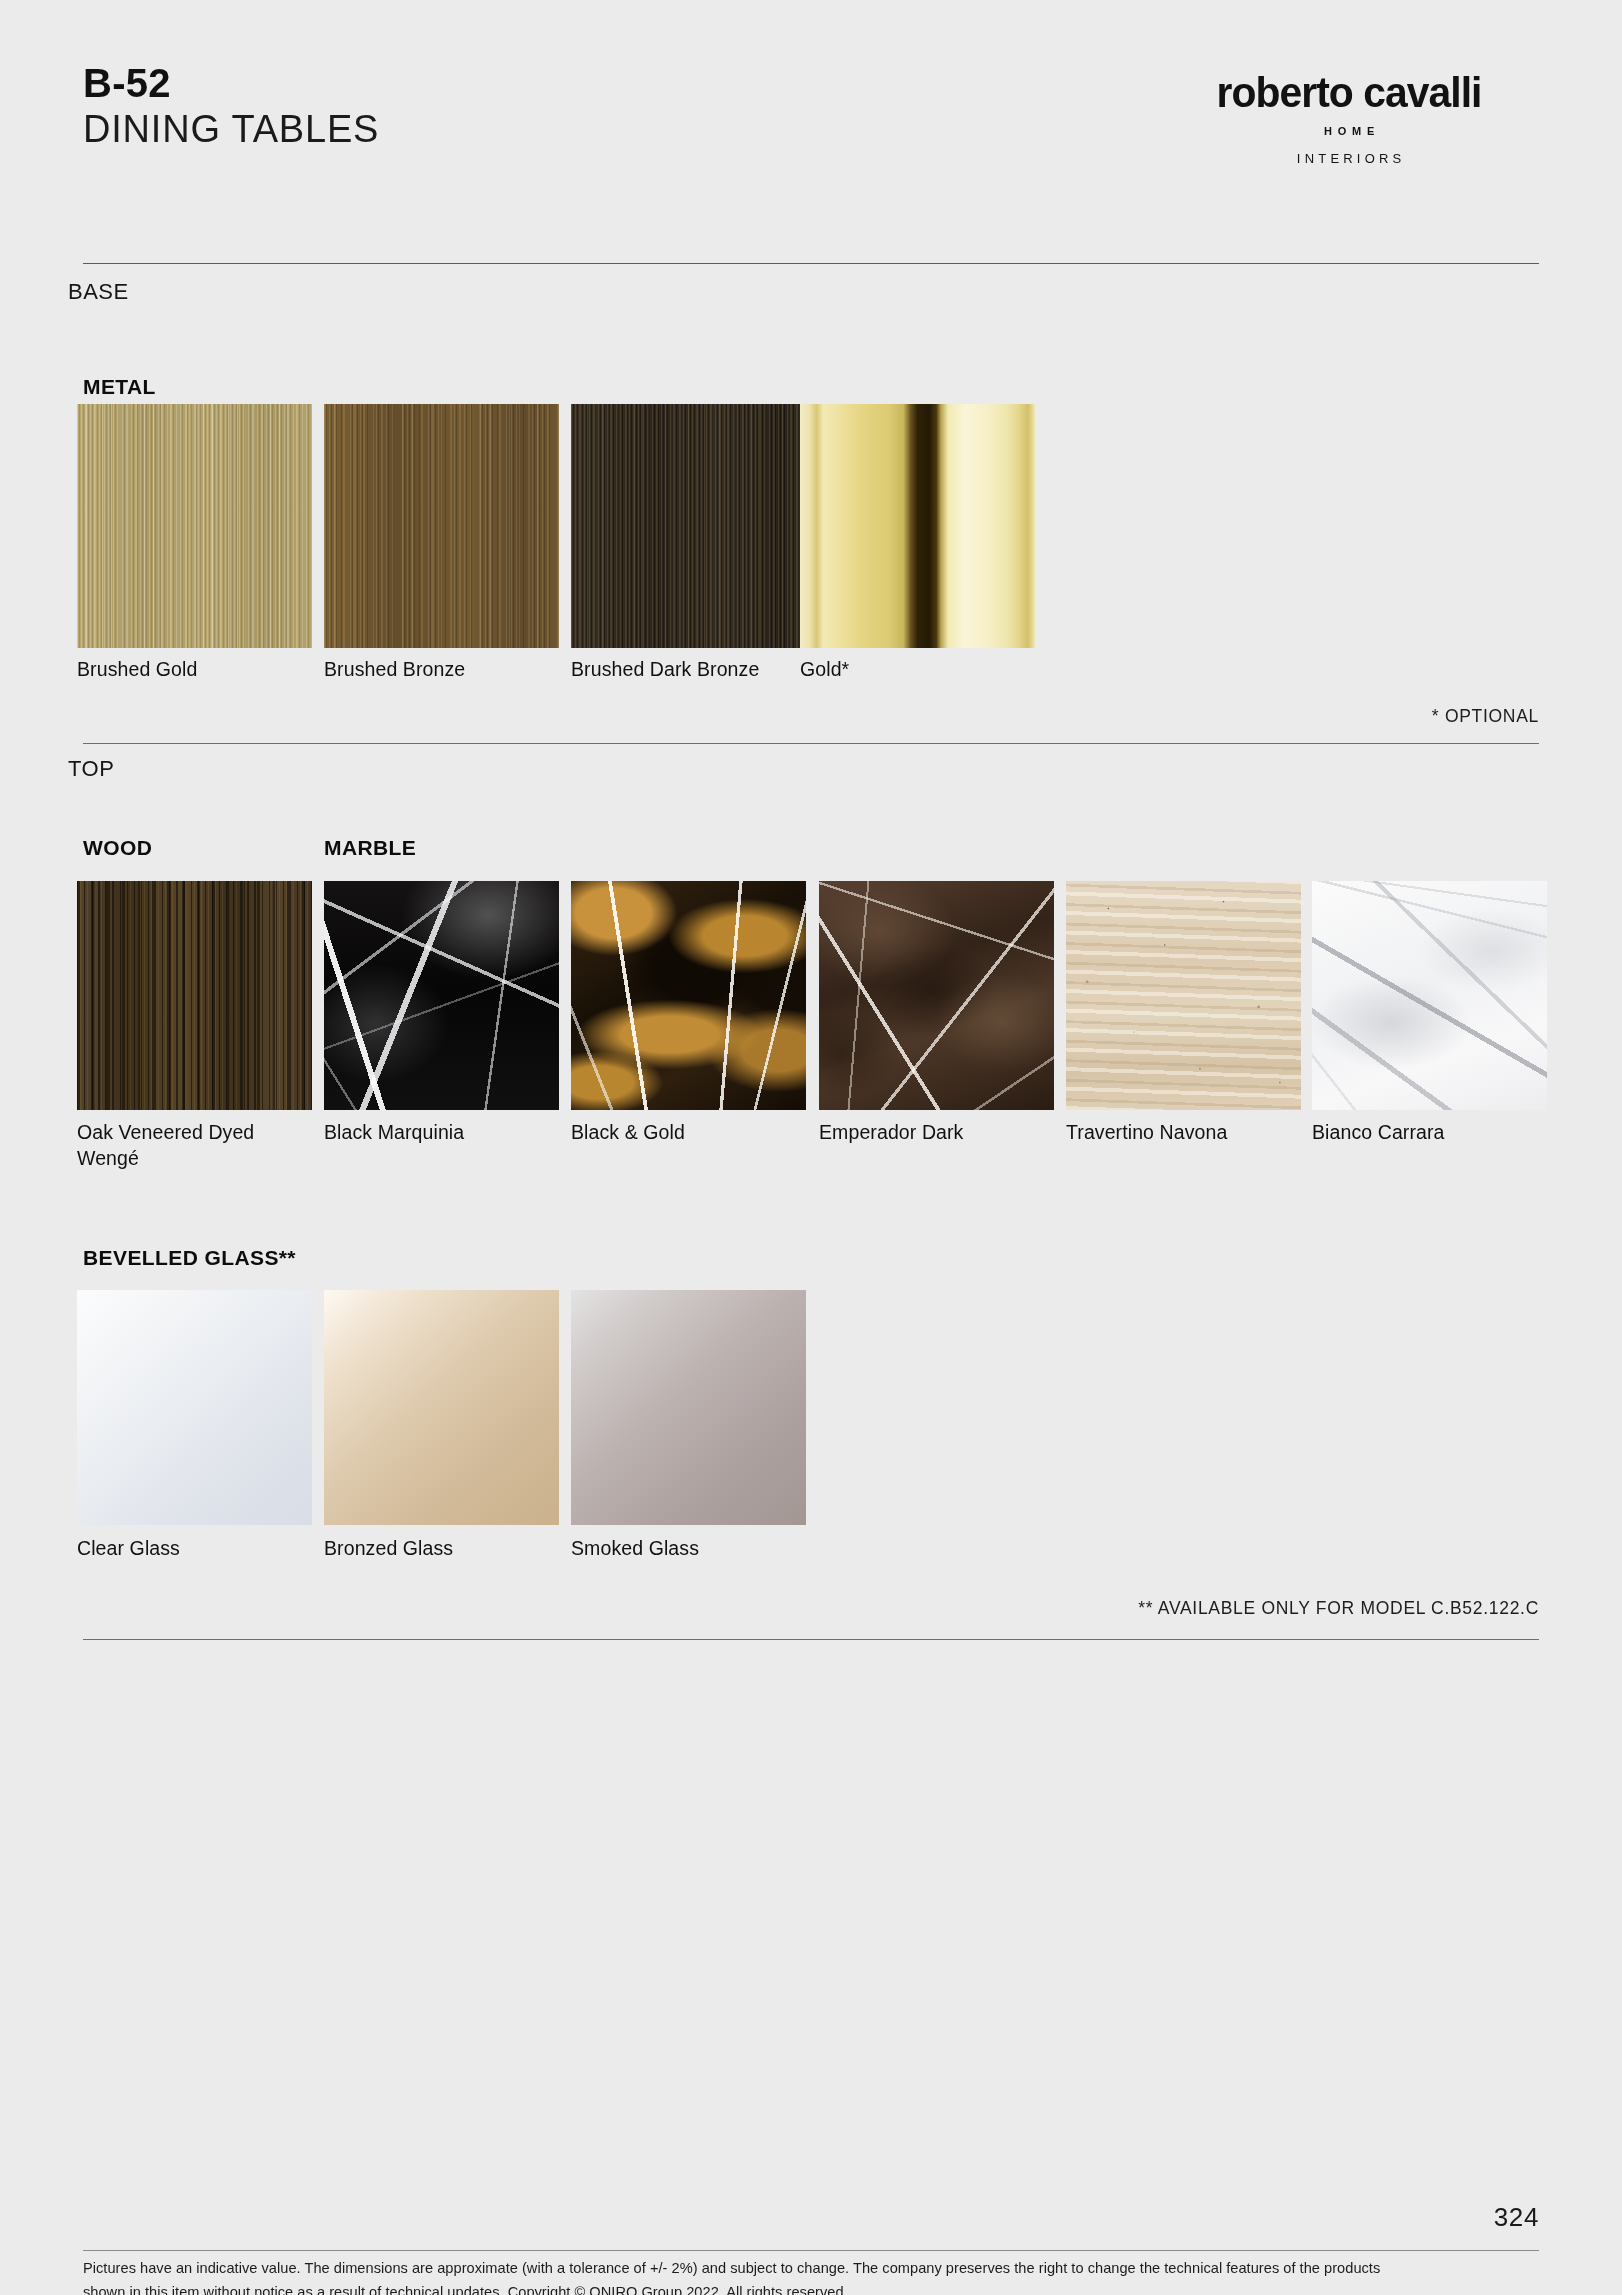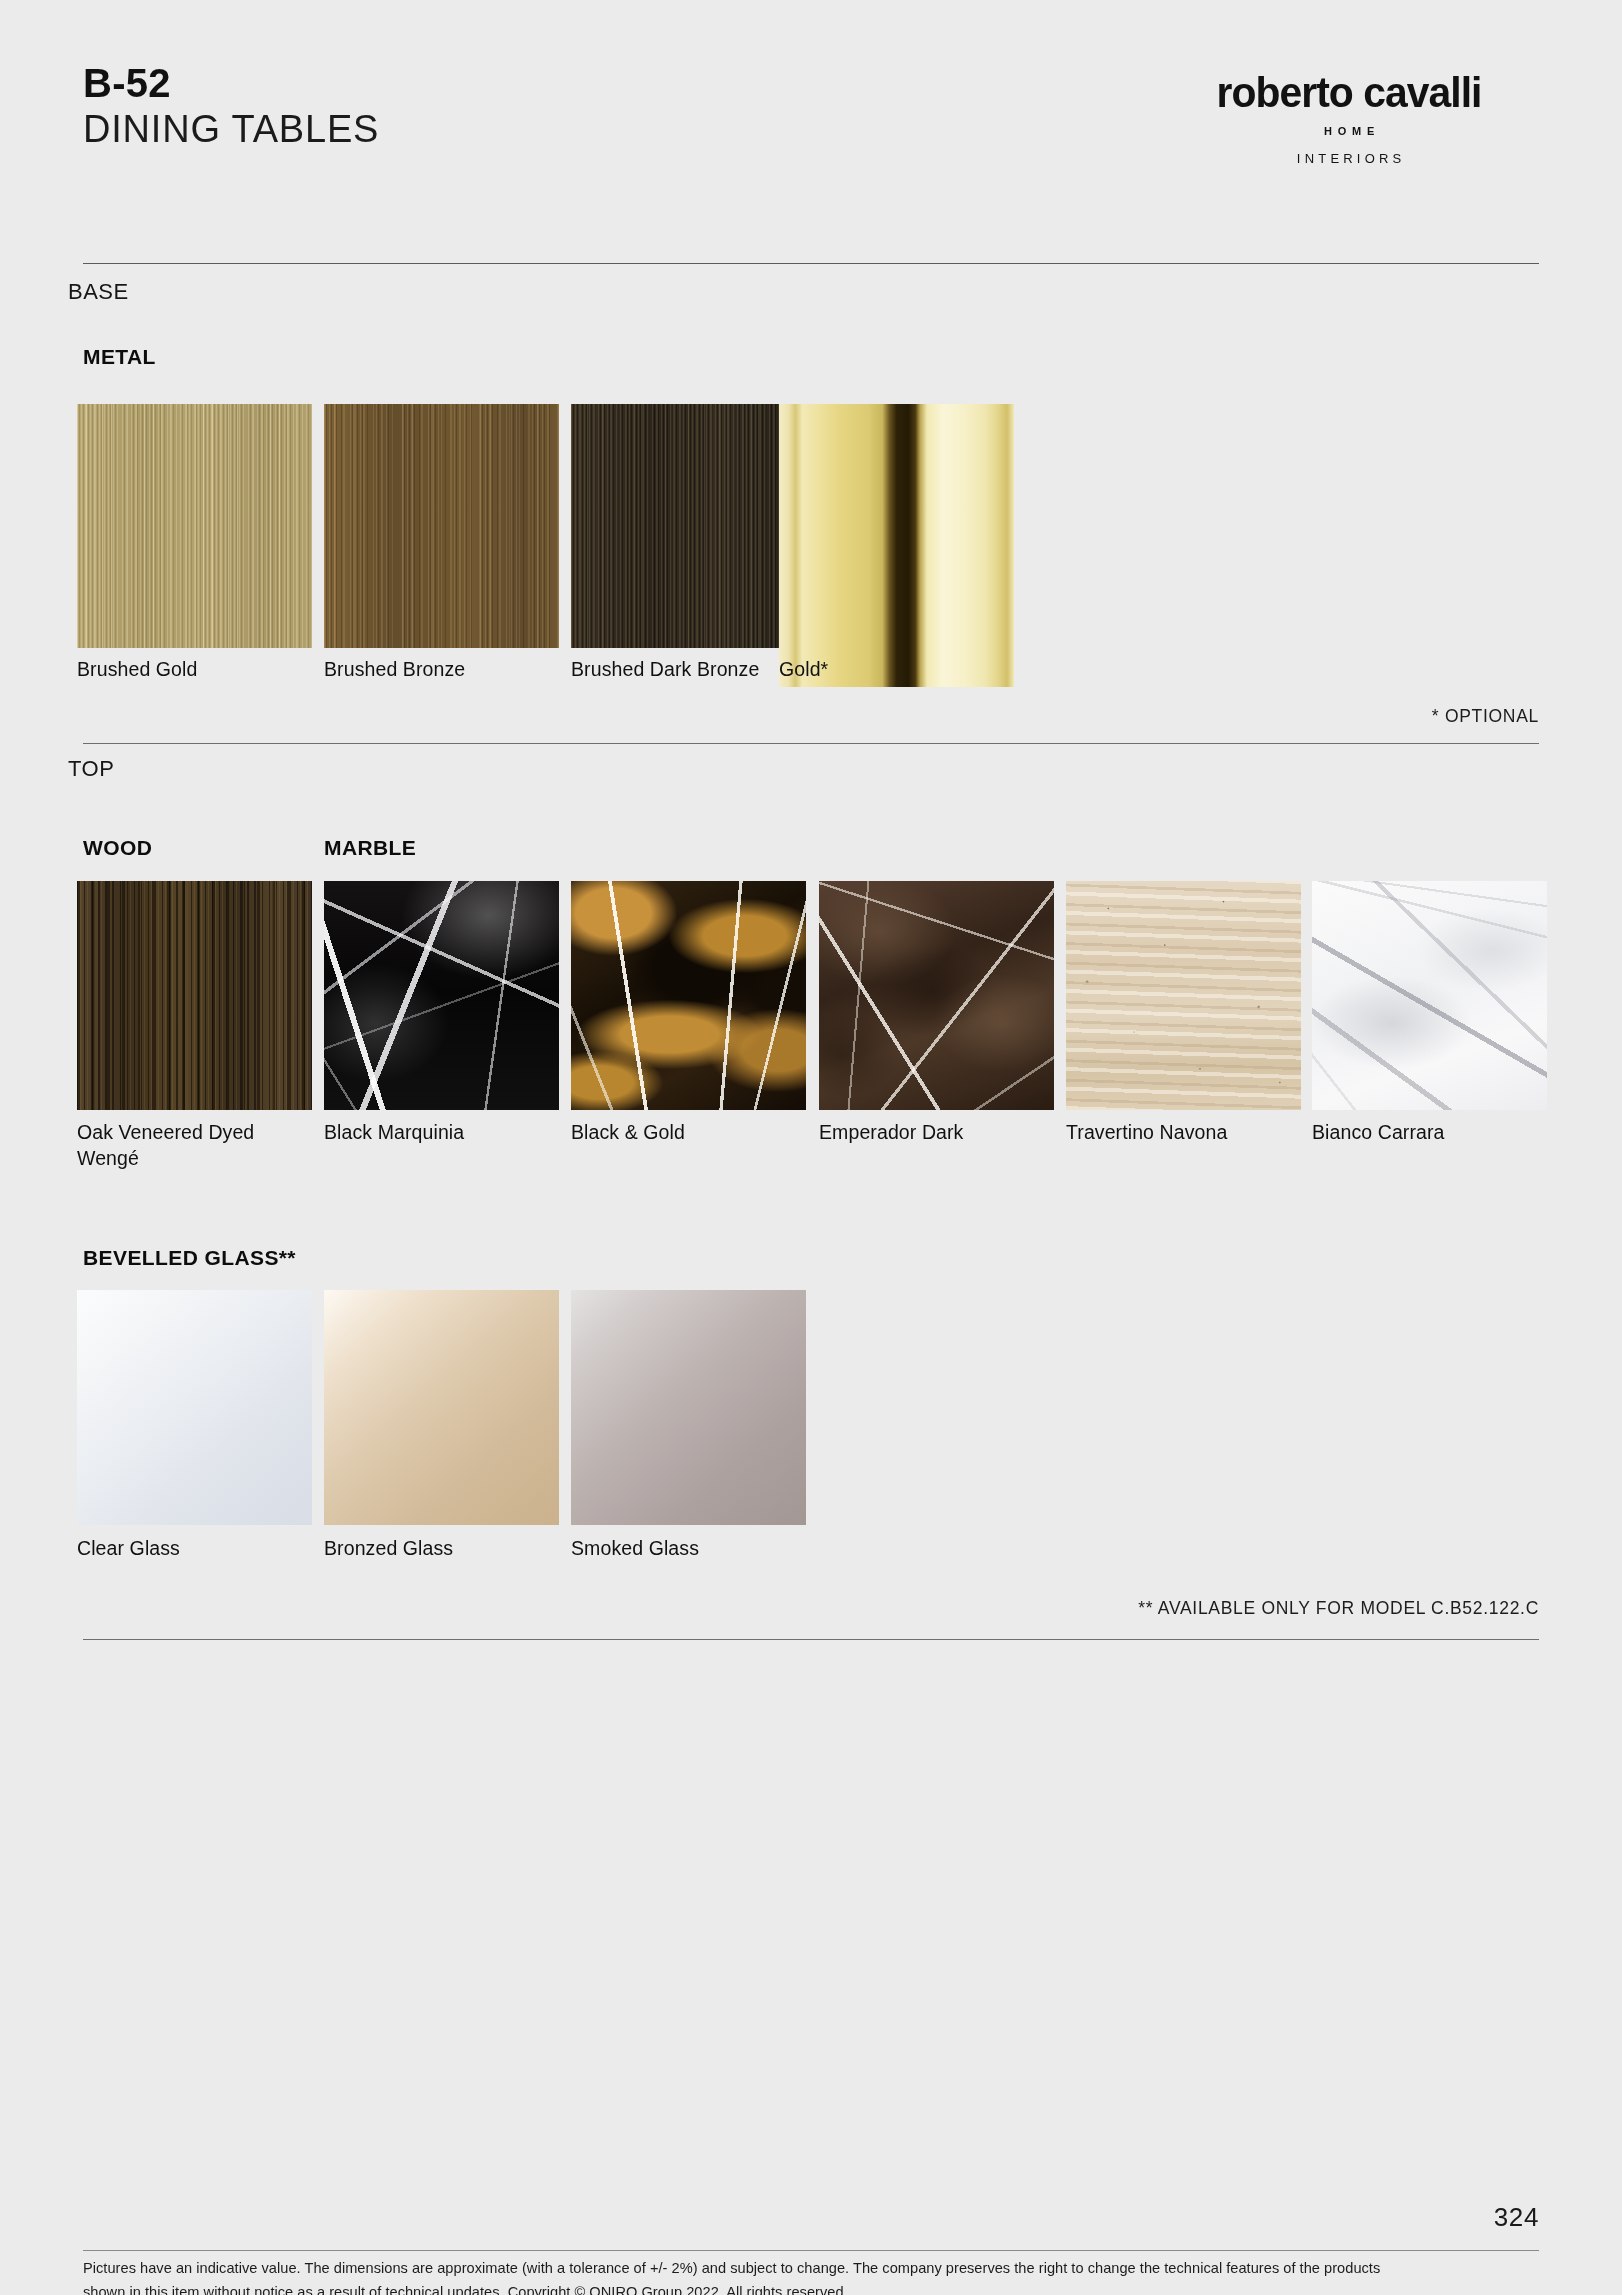--- a/index.html
+++ b/index.html
@@ -360,36 +360,36 @@
     <div class="logo-block">
       <div class="logo-word">roberto cavalli</div>
       <div class="logo-home">HOME</div>
       <div class="logo-interiors">INTERIORS</div>
     </div>
   </div>
 
   <div class="rule" style="top:263px"></div>
   <div class="sec-label" style="top:279px">BASE</div>
 
-  <div class="sub-label" style="left:83px; top:345px">METAL</div>
+  <div class="sub-label" style="left:83px; top:375px">METAL</div>
 
   <div class="swatch-row" style="left:77px; top:404px; width:1462px; height:273px">
     <div class="swatch" style="left:0px; width:235px; height:244px">
       <span class="chip tex-brushed-gold"></span>
       <span class="chip-label" style="top:253px">Brushed Gold</span>
     </div>
     <div class="swatch" style="left:247px; width:235px; height:244px">
       <span class="chip tex-brushed-bronze"></span>
       <span class="chip-label" style="top:253px">Brushed Bronze</span>
     </div>
     <div class="swatch" style="left:494px; width:235px; height:244px">
       <span class="chip tex-brushed-dark-bronze"></span>
       <span class="chip-label" style="top:253px">Brushed Dark Bronze</span>
     </div>
-    <div class="swatch" style="left:702px; width:235px; height:283px">
+    <div class="swatch" style="left:723px; width:235px; height:244px">
       <span class="chip tex-gold"></span>
       <span class="chip-label" style="top:253px">Gold*</span>
     </div>
   </div>
 
   <div class="note" style="top:706px">* OPTIONAL</div>
 
   <div class="rule thin" style="top:743px"></div>
   <div class="sec-label" style="top:756px">TOP</div>
 

